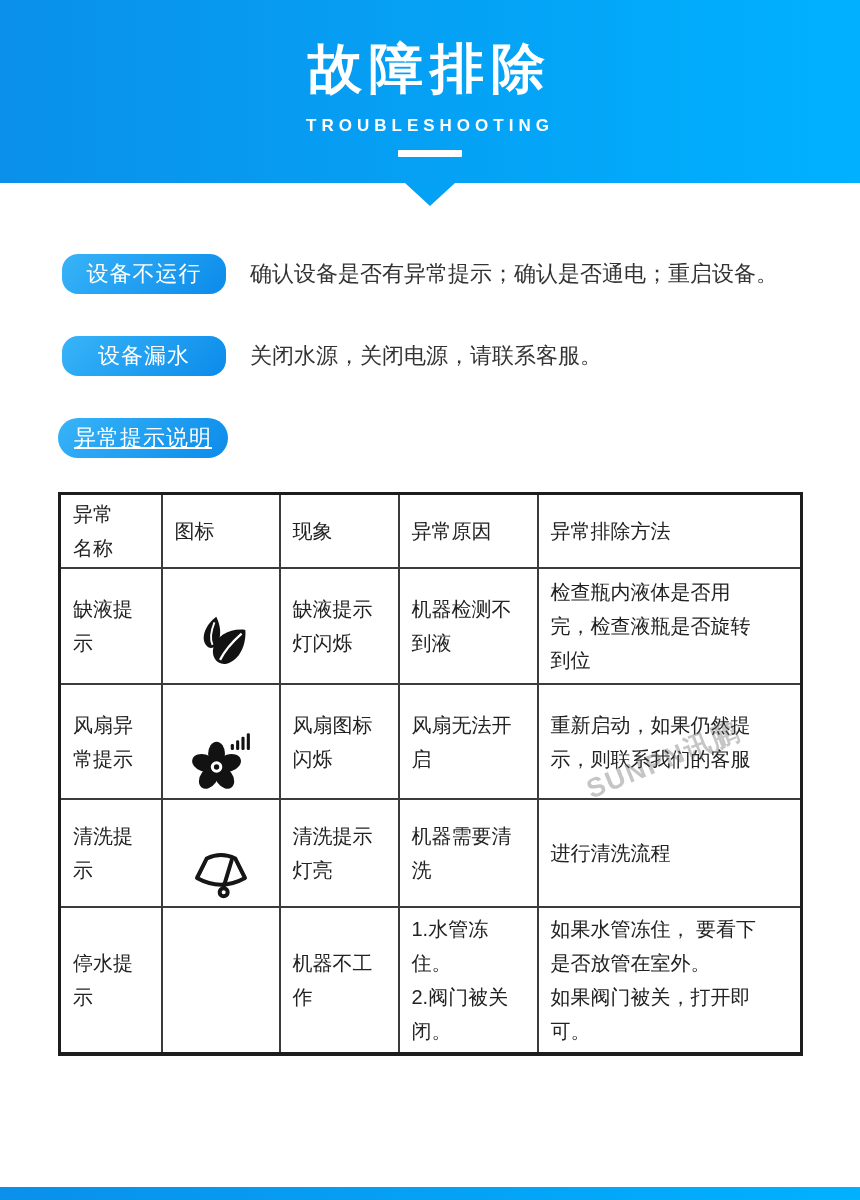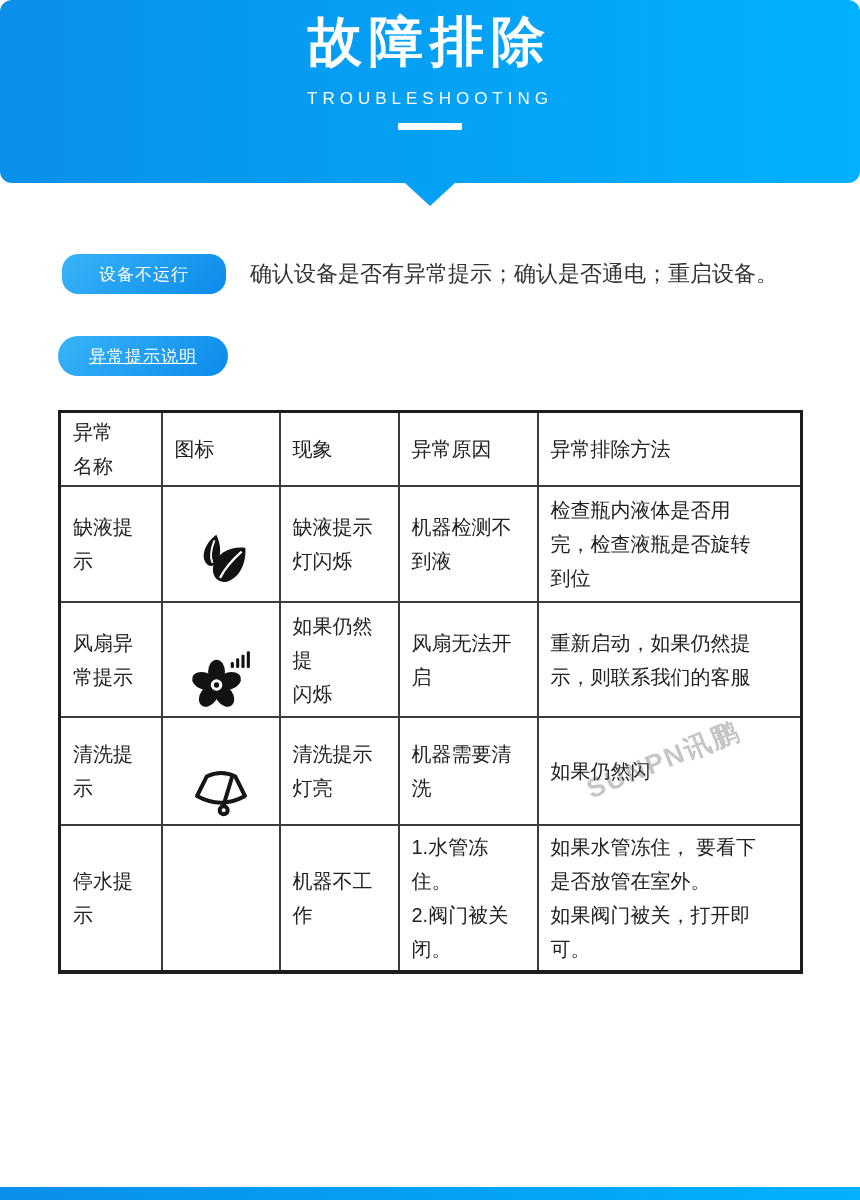--- a/index.html
+++ b/index.html
@@ -1,41 +1,40 @@
 <!DOCTYPE html>
 <html style="--g1: #0a90ea; --g2: #00b1ff; --gm: #05a1f5; --p1: #38b4f8; --p2: #0b8beb;"><head>
 <meta charset="utf-8">
 <style>
   * { margin:0; padding:0; box-sizing:border-box; }
   body { background:#fff; font-family:"Liberation Sans", sans-serif; }
   .page { position:relative; width:860px; height:1200px; background:#fff; overflow:hidden; margin:0 auto; }
 
   
   .banner {
-    height:183px; text-align:center; color:#fff; padding-top:14px;
+    height:183px; text-align:center; color:#fff; padding-top:41px;
     background:linear-gradient(to right, var(--g1,#0a90ea), var(--g2,#00b1ff));
-    border-radius:12px;
   }
   .banner h1 { font-size:54px; font-weight:bold; letter-spacing:7px; line-height:1; }
-  .banner .subtitle { margin-top:21px; font-size:17px; letter-spacing:5px; font-weight:400; }
+  .banner .subtitle { margin-top:21px; font-size:17px; letter-spacing:5px; font-weight:700; }
   .banner .bar { width:64px; height:7px; background:#fff; margin:14px auto 0; border-radius:1px; }
   .notch {
     width:0; height:0; margin:0 auto;
     border-left:25px solid transparent; border-right:25px solid transparent;
     border-top:23px solid var(--gm,#05a1f5);
   }
 
   
   .faq { margin-top:48px; }
   .faq-row { display:flex; align-items:center; margin:0 0 42px 62px; }
   .pill {
     display:inline-flex; justify-content:center; align-items:center; flex:none;
     width:164px; height:40px; border-radius:16px;
     background:linear-gradient(135deg, var(--p1,#38b4f8), var(--p2,#0b8beb));
-    color:#fff; font-size:17px; letter-spacing:1px;
+    color:#fff; font-size:22px; letter-spacing:1px;
   }
   .faq-text { margin-left:24px; font-size:22px; color:#333; }
   .section-pill { margin-left:58px; width:170px; height:40px; border-radius:20px;text-decoration:underline; }
 
   
   table.tb {
     margin:34px 0 0 58px; width:742px; table-layout:fixed;
     border-collapse:collapse; border:3px solid #1d1d1d; border-bottom-width:4px;
   }
   .tb th, .tb td {
@@ -72,20 +71,24 @@
     <h1>故障排除</h1>
     <div class="subtitle">TROUBLESHOOTING</div>
     <div class="bar"></div>
   </header>
   <div class="notch"></div>
 
   <section class="faq">
     <div class="faq-row">
       <span class="pill">设备不运行</span>
       <span class="faq-text">确认设备是否有异常提示；确认是否通电；重启设备。</span>
+    </div>
+    <div class="faq-row">
+      <span class="pill">设备漏水</span>
+      <span class="faq-text">关闭水源，关闭电源，请联系客服。</span>
     </div>
   </section>
 
   <div class="pill section-pill">异常提示说明</div>
 
   <table class="tb">
     <colgroup>
       <col style="width:102px">
         <col style="width:118px">
         <col style="width:119px">
@@ -138,21 +141,21 @@
     <circle cx="31" cy="45" r="6.5" fill="#fff"></circle>
     <circle cx="31" cy="45" r="3" fill="#121212"></circle>
     <g fill="#121212">
       <rect x="47" y="19" width="3.5" height="7" rx="1.5"></rect>
       <rect x="53" y="15" width="3.5" height="11" rx="1.5"></rect>
       <rect x="59" y="11" width="3.5" height="15" rx="1.5"></rect>
       <rect x="65" y="7" width="3.5" height="19" rx="1.5"></rect>
     </g>
   </svg>
 </td>
-    <td>如果仍然提
+    <td>风扇图标
 闪烁</td>
     <td>风扇无法开
 启</td>
     <td>重新启动，如果仍然提
 示，则联系我们的客服</td>
   </tr>
 
   <tr>
     <td>清洗提
 示</td>
@@ -160,21 +163,21 @@
   <svg width="64" height="64" viewBox="0 0 72 72" fill="none" stroke="#161616" stroke-width="4.5" stroke-linejoin="round" stroke-linecap="round">
     <path d="M20 23 Q36 15 52 23 L63 45 Q36 60 9 45 Z"></path>
     <path d="M48 25 L39 55"></path>
     <circle cx="39" cy="61" r="4.5"></circle>
   </svg>
 </td>
     <td>清洗提示
 灯亮</td>
     <td>机器需要清
 洗</td>
-    <td>如果仍然闪</td>
+    <td>进行清洗流程</td>
   </tr>
 
 
   <tr>
     <td>停水提
 示</td>
     <td class="icon-cell"></td>
     <td>机器不工
 作</td>
     <td>1.水管冻住。

